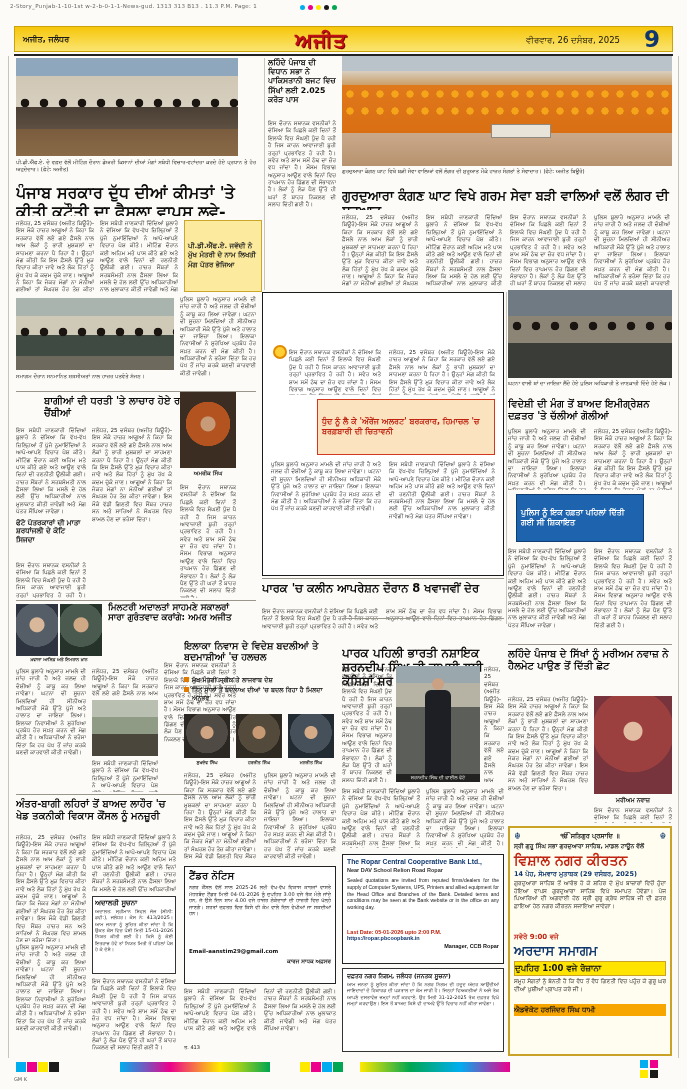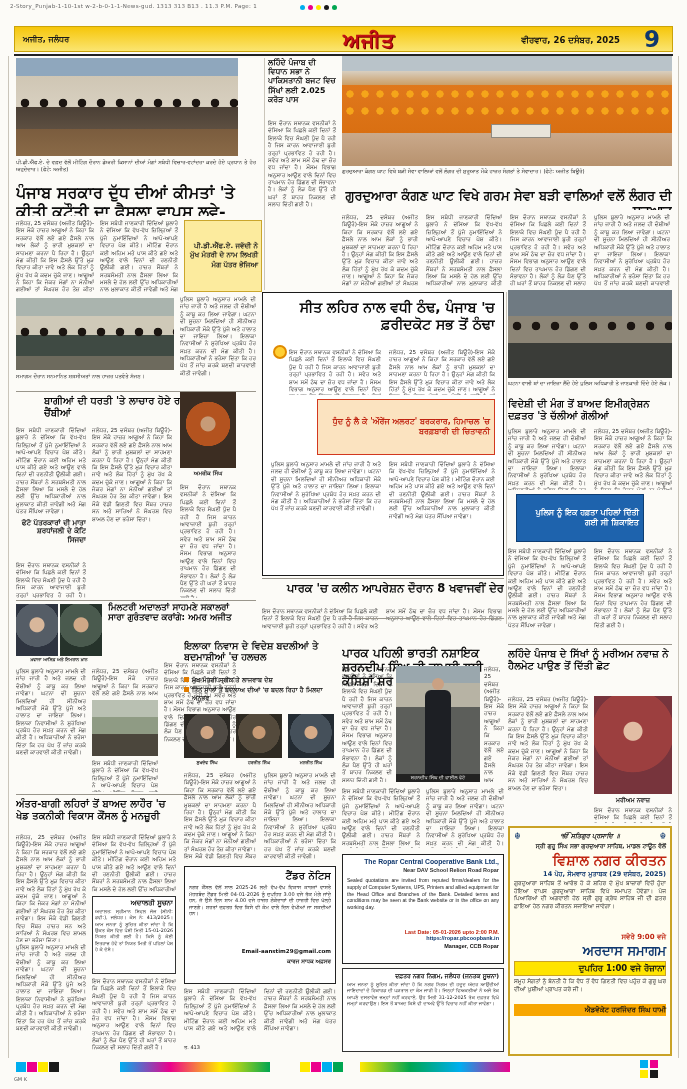--- a/index.html
+++ b/index.html
@@ -3,21 +3,21 @@
 <meta charset="utf-8">
 <style>
   *{margin:0;padding:0;box-sizing:border-box;}
   html,body{background:#e9e7e1;}
   body{font-family:"DejaVu Sans",sans-serif;}
   #page{position:relative;width:687px;height:1089px;background:#fcfbf7;margin:0 auto;overflow:hidden;}
   .abs{position:absolute;}
   .tcol{font-size:5.6px;line-height:1.32;text-align:justify;color:#1c1c1c;overflow:hidden;}
   .cap{font-size:5.3px;line-height:1.28;color:#101010;text-align:justify;overflow:hidden;}
   .hl{font-weight:bold;color:#0b0b0b;line-height:1.18;overflow:hidden;}
-  .ctr{text-align:right;}
+  .ctr{text-align:left;}
   .photo{position:absolute;overflow:hidden;background:#cfcac0;}
   .heads{position:absolute;left:0;right:0;height:16px;background-image:radial-gradient(circle 4px at 9px 8px,#1b1511 4px,transparent 4.6px);background-size:19px 16px;background-repeat:repeat-x;}
   .oheads{position:absolute;left:0;right:0;height:13px;background-image:radial-gradient(circle 3.4px at 8px 7px,#f5a51a 3.4px,transparent 3.9px);background-size:15px 13px;background-repeat:repeat-x;}
   .onphoto{position:absolute;left:0;right:0;bottom:0;background:rgba(15,15,15,.75);color:#fff;font-size:4.8px;line-height:1.2;text-align:center;padding:1px 2px;}
   .vr{position:absolute;width:1px;background:#cac5ba;}
   .hrule{position:absolute;height:1px;background:#9a968c;}
   .sq{position:absolute;width:10px;height:10px;}
   .namecap{font-size:5.5px;font-weight:bold;text-align:center;color:#111;overflow:hidden;}
 </style>
 </head>
@@ -30,21 +30,21 @@
   <div class="abs" style="left:308px;top:5px;width:5px;height:5px;border-radius:50%;background:#ec008c;"></div>
   <div class="abs" style="left:316px;top:5px;width:5px;height:5px;border-radius:50%;background:#ffe900;"></div>
   <div class="abs" style="left:324px;top:5px;width:5px;height:5px;border-radius:50%;background:#1a1a1a;"></div>
   <div class="abs" style="left:332px;top:5px;width:5px;height:5px;border-radius:50%;background:#00a651;"></div>
   <div class="vr" style="left:8px;top:56px;height:1002px;"></div>
   <div class="vr" style="left:678px;top:56px;height:1002px;"></div>
 
   <div class="abs" style="left:14px;top:26px;width:659px;height:26px;background:linear-gradient(180deg,#f6c60a,#fbe571);border:1px solid #caa30a;">
     <div class="abs" style="left:8px;top:8px;font-size:8px;font-weight:bold;color:#191919;">ਅਜੀਤ, ਜਲੰਧਰ</div>
     <div class="abs ctr" style="left:280px;top:1px;width:100px;font-size:20px;font-weight:bold;color:#c21014;text-shadow:1px 1px 0 #7a0000;letter-spacing:1px;">ਅਜੀਤ</div>
-    <div class="abs" style="right:52px;top:8px;font-size:8.5px;font-weight:bold;color:#111;">ਵੀਰਵਾਰ, 26 ਦਸੰਬਰ, 2025</div>
+    <div class="abs" style="right:52px;top:8px;font-size:8.5px;font-weight:normal;color:#111;">ਵੀਰਵਾਰ, 26 ਦਸੰਬਰ, 2025</div>
     <div class="abs" style="right:12px;top:-1px;font-size:23px;font-weight:bold;color:#10386e;">9</div>
   </div>
   <div class="hrule" style="left:14px;top:54px;width:659px;height:2px;background:#222;"></div>
 
   <div class="photo" style="left:16px;top:58px;width:222px;height:98px;background:linear-gradient(180deg,#8fa7bd 0%,#8fa7bd 18%,#cfc6b4 18%,#d8d0c0 50%,#4a3f35 50%,#5d4f41 72%,#7a5c3e 72%,#8a6a47 100%);">
     <div class="heads" style="top:38%;"></div>
   </div>
   <div class="abs cap" style="left:16px;top:159px;width:240px;height:22px;">ਪੀ.ਡੀ.ਐੱਫ.ਏ. ਦੇ ਵਫ਼ਦ ਵੱਲੋਂ ਮੀਟਿੰਗ ਦੌਰਾਨ ਡੇਅਰੀ ਕਿਸਾਨਾਂ ਦੀਆਂ ਮੰਗਾਂ ਸਬੰਧੀ ਵਿਚਾਰ-ਵਟਾਂਦਰਾ ਕਰਦੇ ਹੋਏ ਪ੍ਰਧਾਨ ਤੇ ਹੋਰ ਅਹੁਦੇਦਾਰ। (ਫੋਟੋ: ਅਜੀਤ)</div>
   <div class="abs hl" style="left:16px;top:184px;width:240px;height:32px;font-size:16px;">ਪੰਜਾਬ ਸਰਕਾਰ ਦੁੱਧ ਦੀਆਂ ਕੀਮਤਾਂ 'ਤੇ ਕੀਤੀ ਕਟੌਤੀ ਦਾ ਫ਼ੈਸਲਾ ਵਾਪਸ ਲਵੇ-ਸਰਧਾਰਾ</div>
   <div class="abs tcol" style="left:16px;top:220px;width:78px;height:72px;">ਜਲੰਧਰ, 25 ਦਸੰਬਰ (ਅਜੀਤ ਬਿਊਰੋ)-ਇਸ ਮੌਕੇ ਹਾਜ਼ਰ ਆਗੂਆਂ ਨੇ ਕਿਹਾ ਕਿ ਸਰਕਾਰ ਵੱਲੋਂ ਲਏ ਗਏ ਫ਼ੈਸਲੇ ਨਾਲ ਆਮ ਲੋਕਾਂ ਨੂੰ ਭਾਰੀ ਮੁਸ਼ਕਲਾਂ ਦਾ ਸਾਹਮਣਾ ਕਰਨਾ ਪੈ ਰਿਹਾ ਹੈ। ਉਨ੍ਹਾਂ ਮੰਗ ਕੀਤੀ ਕਿ ਇਸ ਫ਼ੈਸਲੇ ਉੱਤੇ ਮੁੜ ਵਿਚਾਰ ਕੀਤਾ ਜਾਵੇ ਅਤੇ ਲੋਕ ਹਿੱਤਾਂ ਨੂੰ ਮੁੱਖ ਰੱਖ ਕੇ ਕਦਮ ਚੁੱਕੇ ਜਾਣ। ਆਗੂਆਂ ਨੇ ਕਿਹਾ ਕਿ ਜੇਕਰ ਮੰਗਾਂ ਨਾ ਮੰਨੀਆਂ ਗਈਆਂ ਤਾਂ ਸੰਘਰਸ਼ ਹੋਰ ਤੇਜ਼ ਕੀਤਾ ਜਾਵੇਗਾ। ਇਸ ਮੌਕੇ ਵੱਡੀ ਗਿਣਤੀ ਵਿਚ ਮੈਂਬਰ ਹਾਜ਼ਰ ਸਨ ਅਤੇ ਸਾਰਿਆਂ ਨੇ ਸੰਘਰਸ਼ ਵਿਚ ਸ਼ਾਮਲ ਹੋਣ ਦਾ ਭਰੋਸਾ ਦਿੱਤਾ।</div>
@@ -63,21 +63,20 @@
     <div class="abs" style="left:45%;top:62%;width:60px;height:14px;background:#e8e4da;border:1px solid #8f8a80;"></div>
   </div>
   <div class="abs cap" style="left:342px;top:168px;width:330px;height:14px;">ਗੁਰਦੁਆਰਾ ਕੰਗਣ ਘਾਟ ਵਿਖੇ ਬੜੀ ਸੇਵਾ ਵਾਲਿਆਂ ਵਲੋਂ ਲੰਗਰ ਦੀ ਸ਼ੁਰੂਆਤ ਮੌਕੇ ਹਾਜ਼ਰ ਸੰਗਤਾਂ ਤੇ ਸੇਵਾਦਾਰ। (ਫੋਟੋ: ਅਜੀਤ ਬਿਊਰੋ)</div>
   <div class="abs hl ctr" style="left:342px;top:188px;width:330px;height:22px;font-size:13px;">ਗੁਰਦੁਆਰਾ ਕੰਗਣ ਘਾਟ ਵਿਖੇ ਗਰਮ ਸੇਵਾ ਬੜੀ ਵਾਲਿਆਂ ਵਲੋਂ ਲੰਗਰ ਦੀ ਸ਼ੁਰੂਆਤ</div>
   <div class="abs tcol" style="left:342px;top:214px;width:76px;height:72px;">ਜਲੰਧਰ, 25 ਦਸੰਬਰ (ਅਜੀਤ ਬਿਊਰੋ)-ਇਸ ਮੌਕੇ ਹਾਜ਼ਰ ਆਗੂਆਂ ਨੇ ਕਿਹਾ ਕਿ ਸਰਕਾਰ ਵੱਲੋਂ ਲਏ ਗਏ ਫ਼ੈਸਲੇ ਨਾਲ ਆਮ ਲੋਕਾਂ ਨੂੰ ਭਾਰੀ ਮੁਸ਼ਕਲਾਂ ਦਾ ਸਾਹਮਣਾ ਕਰਨਾ ਪੈ ਰਿਹਾ ਹੈ। ਉਨ੍ਹਾਂ ਮੰਗ ਕੀਤੀ ਕਿ ਇਸ ਫ਼ੈਸਲੇ ਉੱਤੇ ਮੁੜ ਵਿਚਾਰ ਕੀਤਾ ਜਾਵੇ ਅਤੇ ਲੋਕ ਹਿੱਤਾਂ ਨੂੰ ਮੁੱਖ ਰੱਖ ਕੇ ਕਦਮ ਚੁੱਕੇ ਜਾਣ। ਆਗੂਆਂ ਨੇ ਕਿਹਾ ਕਿ ਜੇਕਰ ਮੰਗਾਂ ਨਾ ਮੰਨੀਆਂ ਗਈਆਂ ਤਾਂ ਸੰਘਰਸ਼ ਹੋਰ ਤੇਜ਼ ਕੀਤਾ ਜਾਵੇਗਾ। ਇਸ ਮੌਕੇ ਵੱਡੀ ਗਿਣਤੀ ਵਿਚ ਮੈਂਬਰ ਹਾਜ਼ਰ ਸਨ ਅਤੇ ਸਾਰਿਆਂ ਨੇ ਸੰਘਰਸ਼ ਵਿਚ ਸ਼ਾਮਲ ਹੋਣ ਦਾ ਭਰੋਸਾ ਦਿੱਤਾ।</div>
   <div class="abs tcol" style="left:426px;top:214px;width:76px;height:72px;">ਇਸ ਸਬੰਧੀ ਜਾਣਕਾਰੀ ਦਿੰਦਿਆਂ ਬੁਲਾਰੇ ਨੇ ਦੱਸਿਆ ਕਿ ਵੱਖ-ਵੱਖ ਜ਼ਿਲ੍ਹਿਆਂ ਤੋਂ ਪੁੱਜੇ ਨੁਮਾਇੰਦਿਆਂ ਨੇ ਆਪੋ-ਆਪਣੇ ਵਿਚਾਰ ਪੇਸ਼ ਕੀਤੇ। ਮੀਟਿੰਗ ਦੌਰਾਨ ਕਈ ਅਹਿਮ ਮਤੇ ਪਾਸ ਕੀਤੇ ਗਏ ਅਤੇ ਆਉਣ ਵਾਲੇ ਦਿਨਾਂ ਦੀ ਰਣਨੀਤੀ ਉਲੀਕੀ ਗਈ। ਹਾਜ਼ਰ ਮੈਂਬਰਾਂ ਨੇ ਸਰਬਸੰਮਤੀ ਨਾਲ ਫ਼ੈਸਲਾ ਲਿਆ ਕਿ ਮਸਲੇ ਦੇ ਹੱਲ ਲਈ ਉੱਚ ਅਧਿਕਾਰੀਆਂ ਨਾਲ ਮੁਲਾਕਾਤ ਕੀਤੀ ਜਾਵੇਗੀ ਅਤੇ ਮੰਗ ਪੱਤਰ ਸੌਂਪਿਆ ਜਾਵੇਗਾ।</div>
   <div class="abs tcol" style="left:510px;top:214px;width:76px;height:72px;">ਇਸ ਦੌਰਾਨ ਸਥਾਨਕ ਵਸਨੀਕਾਂ ਨੇ ਦੱਸਿਆ ਕਿ ਪਿਛਲੇ ਕਈ ਦਿਨਾਂ ਤੋਂ ਇਲਾਕੇ ਵਿਚ ਸੰਘਣੀ ਧੁੰਦ ਪੈ ਰਹੀ ਹੈ ਜਿਸ ਕਾਰਨ ਆਵਾਜਾਈ ਬੁਰੀ ਤਰ੍ਹਾਂ ਪ੍ਰਭਾਵਿਤ ਹੋ ਰਹੀ ਹੈ। ਸਵੇਰ ਅਤੇ ਸ਼ਾਮ ਸਮੇਂ ਠੰਢ ਦਾ ਜ਼ੋਰ ਵਧ ਜਾਂਦਾ ਹੈ। ਮੌਸਮ ਵਿਭਾਗ ਅਨੁਸਾਰ ਆਉਣ ਵਾਲੇ ਦਿਨਾਂ ਵਿਚ ਤਾਪਮਾਨ ਹੋਰ ਡਿੱਗਣ ਦੀ ਸੰਭਾਵਨਾ ਹੈ। ਲੋਕਾਂ ਨੂੰ ਲੋੜ ਪੈਣ ਉੱਤੇ ਹੀ ਘਰਾਂ ਤੋਂ ਬਾਹਰ ਨਿਕਲਣ ਦੀ ਸਲਾਹ ਦਿੱਤੀ ਗਈ ਹੈ।</div>
   <div class="abs tcol" style="left:594px;top:214px;width:76px;height:72px;">ਪੁਲਿਸ ਬੁਲਾਰੇ ਅਨੁਸਾਰ ਮਾਮਲੇ ਦੀ ਜਾਂਚ ਜਾਰੀ ਹੈ ਅਤੇ ਜਲਦ ਹੀ ਦੋਸ਼ੀਆਂ ਨੂੰ ਕਾਬੂ ਕਰ ਲਿਆ ਜਾਵੇਗਾ। ਘਟਨਾ ਦੀ ਸੂਚਨਾ ਮਿਲਦਿਆਂ ਹੀ ਸੀਨੀਅਰ ਅਧਿਕਾਰੀ ਮੌਕੇ ਉੱਤੇ ਪੁੱਜੇ ਅਤੇ ਹਾਲਾਤ ਦਾ ਜਾਇਜ਼ਾ ਲਿਆ। ਇਲਾਕਾ ਨਿਵਾਸੀਆਂ ਨੇ ਸੁਰੱਖਿਆ ਪ੍ਰਬੰਧ ਹੋਰ ਸਖ਼ਤ ਕਰਨ ਦੀ ਮੰਗ ਕੀਤੀ ਹੈ। ਅਧਿਕਾਰੀਆਂ ਨੇ ਭਰੋਸਾ ਦਿੱਤਾ ਕਿ ਹਰ ਪੱਖ ਤੋਂ ਜਾਂਚ ਕਰਕੇ ਬਣਦੀ ਕਾਰਵਾਈ ਕੀਤੀ ਜਾਵੇਗੀ।</div>
 
   <div class="abs" style="left:262px;top:292px;width:242px;height:284px;border:1.5px solid #1a1a1a;background:#fff;">
-    <div class="abs hl ctr" style="left:8px;top:6px;width:224px;height:44px;font-size:14px;">ਸੀਤ ਲਹਿਰ ਨਾਲ ਵਧੀ ਠੰਢ, ਪੰਜਾਬ 'ਚ ਫ਼ਰੀਦਕੋਟ ਸਭ ਤੋਂ ਠੰਢਾ</div>
     <div class="abs" style="left:10px;top:52px;width:14px;height:14px;border-radius:50%;background:#ffcf33;border:2px solid #e08a00;"></div>
     <div class="abs tcol" style="left:8px;top:56px;width:110px;height:46px;padding-left:18px;">ਇਸ ਦੌਰਾਨ ਸਥਾਨਕ ਵਸਨੀਕਾਂ ਨੇ ਦੱਸਿਆ ਕਿ ਪਿਛਲੇ ਕਈ ਦਿਨਾਂ ਤੋਂ ਇਲਾਕੇ ਵਿਚ ਸੰਘਣੀ ਧੁੰਦ ਪੈ ਰਹੀ ਹੈ ਜਿਸ ਕਾਰਨ ਆਵਾਜਾਈ ਬੁਰੀ ਤਰ੍ਹਾਂ ਪ੍ਰਭਾਵਿਤ ਹੋ ਰਹੀ ਹੈ। ਸਵੇਰ ਅਤੇ ਸ਼ਾਮ ਸਮੇਂ ਠੰਢ ਦਾ ਜ਼ੋਰ ਵਧ ਜਾਂਦਾ ਹੈ। ਮੌਸਮ ਵਿਭਾਗ ਅਨੁਸਾਰ ਆਉਣ ਵਾਲੇ ਦਿਨਾਂ ਵਿਚ ਤਾਪਮਾਨ ਹੋਰ ਡਿੱਗਣ ਦੀ ਸੰਭਾਵਨਾ ਹੈ। ਲੋਕਾਂ ਨੂੰ ਲੋੜ ਪੈਣ ਉੱਤੇ ਹੀ ਘਰਾਂ ਤੋਂ ਬਾਹਰ ਨਿਕਲਣ ਦੀ ਸਲਾਹ ਦਿੱਤੀ ਗਈ ਹੈ।</div>
     <div class="abs tcol" style="left:126px;top:56px;width:106px;height:46px;">ਜਲੰਧਰ, 25 ਦਸੰਬਰ (ਅਜੀਤ ਬਿਊਰੋ)-ਇਸ ਮੌਕੇ ਹਾਜ਼ਰ ਆਗੂਆਂ ਨੇ ਕਿਹਾ ਕਿ ਸਰਕਾਰ ਵੱਲੋਂ ਲਏ ਗਏ ਫ਼ੈਸਲੇ ਨਾਲ ਆਮ ਲੋਕਾਂ ਨੂੰ ਭਾਰੀ ਮੁਸ਼ਕਲਾਂ ਦਾ ਸਾਹਮਣਾ ਕਰਨਾ ਪੈ ਰਿਹਾ ਹੈ। ਉਨ੍ਹਾਂ ਮੰਗ ਕੀਤੀ ਕਿ ਇਸ ਫ਼ੈਸਲੇ ਉੱਤੇ ਮੁੜ ਵਿਚਾਰ ਕੀਤਾ ਜਾਵੇ ਅਤੇ ਲੋਕ ਹਿੱਤਾਂ ਨੂੰ ਮੁੱਖ ਰੱਖ ਕੇ ਕਦਮ ਚੁੱਕੇ ਜਾਣ। ਆਗੂਆਂ ਨੇ ਕਿਹਾ ਕਿ ਜੇਕਰ ਮੰਗਾਂ ਨਾ ਮੰਨੀਆਂ ਗਈਆਂ ਤਾਂ ਸੰਘਰਸ਼ ਹੋਰ ਤੇਜ਼ ਕੀਤਾ ਜਾਵੇਗਾ। ਇਸ ਮੌਕੇ ਵੱਡੀ ਗਿਣਤੀ ਵਿਚ ਮੈਂਬਰ ਹਾਜ਼ਰ ਸਨ ਅਤੇ ਸਾਰਿਆਂ ਨੇ ਸੰਘਰਸ਼ ਵਿਚ ਸ਼ਾਮਲ ਹੋਣ ਦਾ ਭਰੋਸਾ ਦਿੱਤਾ।</div>
     <div class="abs" style="left:54px;top:106px;width:178px;height:56px;background:#fbe3c0;border:1.5px solid #d2381e;display:flex;align-items:center;padding:2px 4px;">
       <span class="ctr" style="width:100%;font-size:8px;font-weight:bold;color:#c02410;line-height:1.3;">ਧੁੰਦ ਨੂੰ ਲੈ ਕੇ 'ਔਰੇਂਜ ਅਲਰਟ' ਬਰਕਰਾਰ, ਹਿਮਾਚਲ 'ਚ ਬਰਫ਼ਬਾਰੀ ਦੀ ਚਿਤਾਵਨੀ</span>
     </div>
     <div class="abs tcol" style="left:8px;top:168px;width:110px;height:108px;">ਪੁਲਿਸ ਬੁਲਾਰੇ ਅਨੁਸਾਰ ਮਾਮਲੇ ਦੀ ਜਾਂਚ ਜਾਰੀ ਹੈ ਅਤੇ ਜਲਦ ਹੀ ਦੋਸ਼ੀਆਂ ਨੂੰ ਕਾਬੂ ਕਰ ਲਿਆ ਜਾਵੇਗਾ। ਘਟਨਾ ਦੀ ਸੂਚਨਾ ਮਿਲਦਿਆਂ ਹੀ ਸੀਨੀਅਰ ਅਧਿਕਾਰੀ ਮੌਕੇ ਉੱਤੇ ਪੁੱਜੇ ਅਤੇ ਹਾਲਾਤ ਦਾ ਜਾਇਜ਼ਾ ਲਿਆ। ਇਲਾਕਾ ਨਿਵਾਸੀਆਂ ਨੇ ਸੁਰੱਖਿਆ ਪ੍ਰਬੰਧ ਹੋਰ ਸਖ਼ਤ ਕਰਨ ਦੀ ਮੰਗ ਕੀਤੀ ਹੈ। ਅਧਿਕਾਰੀਆਂ ਨੇ ਭਰੋਸਾ ਦਿੱਤਾ ਕਿ ਹਰ ਪੱਖ ਤੋਂ ਜਾਂਚ ਕਰਕੇ ਬਣਦੀ ਕਾਰਵਾਈ ਕੀਤੀ ਜਾਵੇਗੀ।</div>
     <div class="abs tcol" style="left:126px;top:168px;width:106px;height:108px;">ਇਸ ਸਬੰਧੀ ਜਾਣਕਾਰੀ ਦਿੰਦਿਆਂ ਬੁਲਾਰੇ ਨੇ ਦੱਸਿਆ ਕਿ ਵੱਖ-ਵੱਖ ਜ਼ਿਲ੍ਹਿਆਂ ਤੋਂ ਪੁੱਜੇ ਨੁਮਾਇੰਦਿਆਂ ਨੇ ਆਪੋ-ਆਪਣੇ ਵਿਚਾਰ ਪੇਸ਼ ਕੀਤੇ। ਮੀਟਿੰਗ ਦੌਰਾਨ ਕਈ ਅਹਿਮ ਮਤੇ ਪਾਸ ਕੀਤੇ ਗਏ ਅਤੇ ਆਉਣ ਵਾਲੇ ਦਿਨਾਂ ਦੀ ਰਣਨੀਤੀ ਉਲੀਕੀ ਗਈ। ਹਾਜ਼ਰ ਮੈਂਬਰਾਂ ਨੇ ਸਰਬਸੰਮਤੀ ਨਾਲ ਫ਼ੈਸਲਾ ਲਿਆ ਕਿ ਮਸਲੇ ਦੇ ਹੱਲ ਲਈ ਉੱਚ ਅਧਿਕਾਰੀਆਂ ਨਾਲ ਮੁਲਾਕਾਤ ਕੀਤੀ ਜਾਵੇਗੀ ਅਤੇ ਮੰਗ ਪੱਤਰ ਸੌਂਪਿਆ ਜਾਵੇਗਾ।</div>
   </div>
 
@@ -195,21 +194,21 @@
   <div class="hrule" style="left:508px;top:644px;width:164px;"></div>
   <div class="abs hl" style="left:508px;top:648px;width:164px;height:44px;font-size:10px;">ਲਹਿੰਦੇ ਪੰਜਾਬ ਦੇ ਸਿੱਖਾਂ ਨੂੰ ਮਰੀਅਮ ਨਵਾਜ਼ ਨੇ ਹੈਲਮੇਟ ਪਾਉਣ ਤੋਂ ਦਿੱਤੀ ਛੋਟ</div>
   <div class="abs tcol" style="left:508px;top:696px;width:80px;height:126px;">ਜਲੰਧਰ, 25 ਦਸੰਬਰ (ਅਜੀਤ ਬਿਊਰੋ)-ਇਸ ਮੌਕੇ ਹਾਜ਼ਰ ਆਗੂਆਂ ਨੇ ਕਿਹਾ ਕਿ ਸਰਕਾਰ ਵੱਲੋਂ ਲਏ ਗਏ ਫ਼ੈਸਲੇ ਨਾਲ ਆਮ ਲੋਕਾਂ ਨੂੰ ਭਾਰੀ ਮੁਸ਼ਕਲਾਂ ਦਾ ਸਾਹਮਣਾ ਕਰਨਾ ਪੈ ਰਿਹਾ ਹੈ। ਉਨ੍ਹਾਂ ਮੰਗ ਕੀਤੀ ਕਿ ਇਸ ਫ਼ੈਸਲੇ ਉੱਤੇ ਮੁੜ ਵਿਚਾਰ ਕੀਤਾ ਜਾਵੇ ਅਤੇ ਲੋਕ ਹਿੱਤਾਂ ਨੂੰ ਮੁੱਖ ਰੱਖ ਕੇ ਕਦਮ ਚੁੱਕੇ ਜਾਣ। ਆਗੂਆਂ ਨੇ ਕਿਹਾ ਕਿ ਜੇਕਰ ਮੰਗਾਂ ਨਾ ਮੰਨੀਆਂ ਗਈਆਂ ਤਾਂ ਸੰਘਰਸ਼ ਹੋਰ ਤੇਜ਼ ਕੀਤਾ ਜਾਵੇਗਾ। ਇਸ ਮੌਕੇ ਵੱਡੀ ਗਿਣਤੀ ਵਿਚ ਮੈਂਬਰ ਹਾਜ਼ਰ ਸਨ ਅਤੇ ਸਾਰਿਆਂ ਨੇ ਸੰਘਰਸ਼ ਵਿਚ ਸ਼ਾਮਲ ਹੋਣ ਦਾ ਭਰੋਸਾ ਦਿੱਤਾ।</div>
   <div class="photo" style="left:594px;top:696px;width:78px;height:98px;background:radial-gradient(circle at 50% 36%,#e2bda4 9px,#9c3f3f 10px,#9c3f3f 55%,#77343c 56%,#77343c 100%);"></div>
   <div class="abs namecap" style="left:594px;top:796px;width:78px;height:9px;font-size:6px;">ਮਰੀਅਮ ਨਵਾਜ਼</div>
   <div class="abs tcol" style="left:594px;top:807px;width:78px;height:16px;">ਇਸ ਦੌਰਾਨ ਸਥਾਨਕ ਵਸਨੀਕਾਂ ਨੇ ਦੱਸਿਆ ਕਿ ਪਿਛਲੇ ਕਈ ਦਿਨਾਂ ਤੋਂ ਇਲਾਕੇ ਵਿਚ ਸੰਘਣੀ ਧੁੰਦ ਪੈ ਰਹੀ ਹੈ ਜਿਸ ਕਾਰਨ ਆਵਾਜਾਈ ਬੁਰੀ ਤਰ੍ਹਾਂ ਪ੍ਰਭਾਵਿਤ ਹੋ ਰਹੀ ਹੈ। ਸਵੇਰ ਅਤੇ ਸ਼ਾਮ ਸਮੇਂ ਠੰਢ ਦਾ ਜ਼ੋਰ ਵਧ ਜਾਂਦਾ ਹੈ। ਮੌਸਮ ਵਿਭਾਗ ਅਨੁਸਾਰ ਆਉਣ ਵਾਲੇ ਦਿਨਾਂ ਵਿਚ ਤਾਪਮਾਨ ਹੋਰ ਡਿੱਗਣ ਦੀ ਸੰਭਾਵਨਾ ਹੈ। ਲੋਕਾਂ ਨੂੰ ਲੋੜ ਪੈਣ ਉੱਤੇ ਹੀ ਘਰਾਂ ਤੋਂ ਬਾਹਰ ਨਿਕਲਣ ਦੀ ਸਲਾਹ ਦਿੱਤੀ ਗਈ ਹੈ।</div>
 
   <div class="abs" style="left:508px;top:826px;width:164px;height:230px;background:#fffdf0;border:2px solid #c9a227;padding:3px 4px;overflow:hidden;">
     <div style="display:flex;justify-content:space-between;align-items:center;">
       <span style="font-size:9px;color:#10386e;">☬</span>
-      <span class="ctr" style="font-size:6.5px;font-weight:bold;color:#111;font-style:italic;">ੴ ਸਤਿਗੁਰ ਪ੍ਰਸਾਦਿ ॥</span>
+      <span class="ctr" style="font-size:6.5px;font-weight:bold;color:#111;">ੴ ਸਤਿਗੁਰ ਪ੍ਰਸਾਦਿ ॥</span>
       <span style="font-size:9px;color:#10386e;">☬</span>
     </div>
     <div class="ctr" style="font-size:6px;font-weight:bold;color:#222;line-height:1.3;margin-top:1px;">ਸ੍ਰੀ ਗੁਰੂ ਸਿੰਘ ਸਭਾ ਗੁਰਦੁਆਰਾ ਸਾਹਿਬ, ਮਾਡਲ ਟਾਊਨ ਵੱਲੋਂ</div>
     <div class="ctr" style="font-size:14px;font-weight:bold;color:#c02410;margin-top:2px;">ਵਿਸ਼ਾਲ ਨਗਰ ਕੀਰਤਨ</div>
     <div class="ctr" style="font-size:6.5px;font-weight:bold;color:#10386e;margin-top:1px;">14 ਪੋਹ, ਸੋਮਵਾਰ ਮੁਤਾਬਕ (29 ਦਸੰਬਰ, 2025)</div>
     <div style="font-size:5.8px;line-height:1.35;text-align:justify;color:#1c1c1c;height:52px;overflow:hidden;margin-top:2px;">ਗੁਰਦੁਆਰਾ ਸਾਹਿਬ ਤੋਂ ਆਰੰਭ ਹੋ ਕੇ ਸ਼ਹਿਰ ਦੇ ਮੁੱਖ ਬਾਜ਼ਾਰਾਂ ਵਿਚੋਂ ਹੁੰਦਾ ਹੋਇਆ ਵਾਪਸ ਗੁਰਦੁਆਰਾ ਸਾਹਿਬ ਵਿਖੇ ਸਮਾਪਤ ਹੋਵੇਗਾ। ਪੰਜ ਪਿਆਰਿਆਂ ਦੀ ਅਗਵਾਈ ਹੇਠ ਸ੍ਰੀ ਗੁਰੂ ਗ੍ਰੰਥ ਸਾਹਿਬ ਜੀ ਦੀ ਛਤਰ ਛਾਇਆ ਹੇਠ ਨਗਰ ਕੀਰਤਨ ਸਜਾਇਆ ਜਾਵੇਗਾ।</div>
     <div class="ctr" style="font-size:7px;font-weight:bold;color:#c02410;margin-top:1px;">ਸਵੇਰੇ 9:00 ਵਜੇ</div>
     <div class="ctr" style="font-size:13px;font-weight:bold;color:#10386e;margin-top:2px;">ਅਰਦਾਸ ਸਮਾਗਮ</div>
     <div class="ctr" style="font-size:8.5px;font-weight:bold;color:#111;background:#ffe400;border:1px solid #c9a227;margin-top:2px;padding:1px 0;">ਦੁਪਹਿਰ 1:00 ਵਜੇ ਰੋਜ਼ਾਨਾ</div>
     <div style="font-size:5.8px;line-height:1.35;text-align:justify;color:#1c1c1c;height:24px;overflow:hidden;margin-top:2px;">ਸਮੂਹ ਸੰਗਤਾਂ ਨੂੰ ਬੇਨਤੀ ਹੈ ਕਿ ਵੱਧ ਤੋਂ ਵੱਧ ਗਿਣਤੀ ਵਿਚ ਪਹੁੰਚ ਕੇ ਗੁਰੂ ਘਰ ਦੀਆਂ ਖੁਸ਼ੀਆਂ ਪ੍ਰਾਪਤ ਕਰੋ ਜੀ।</div>

